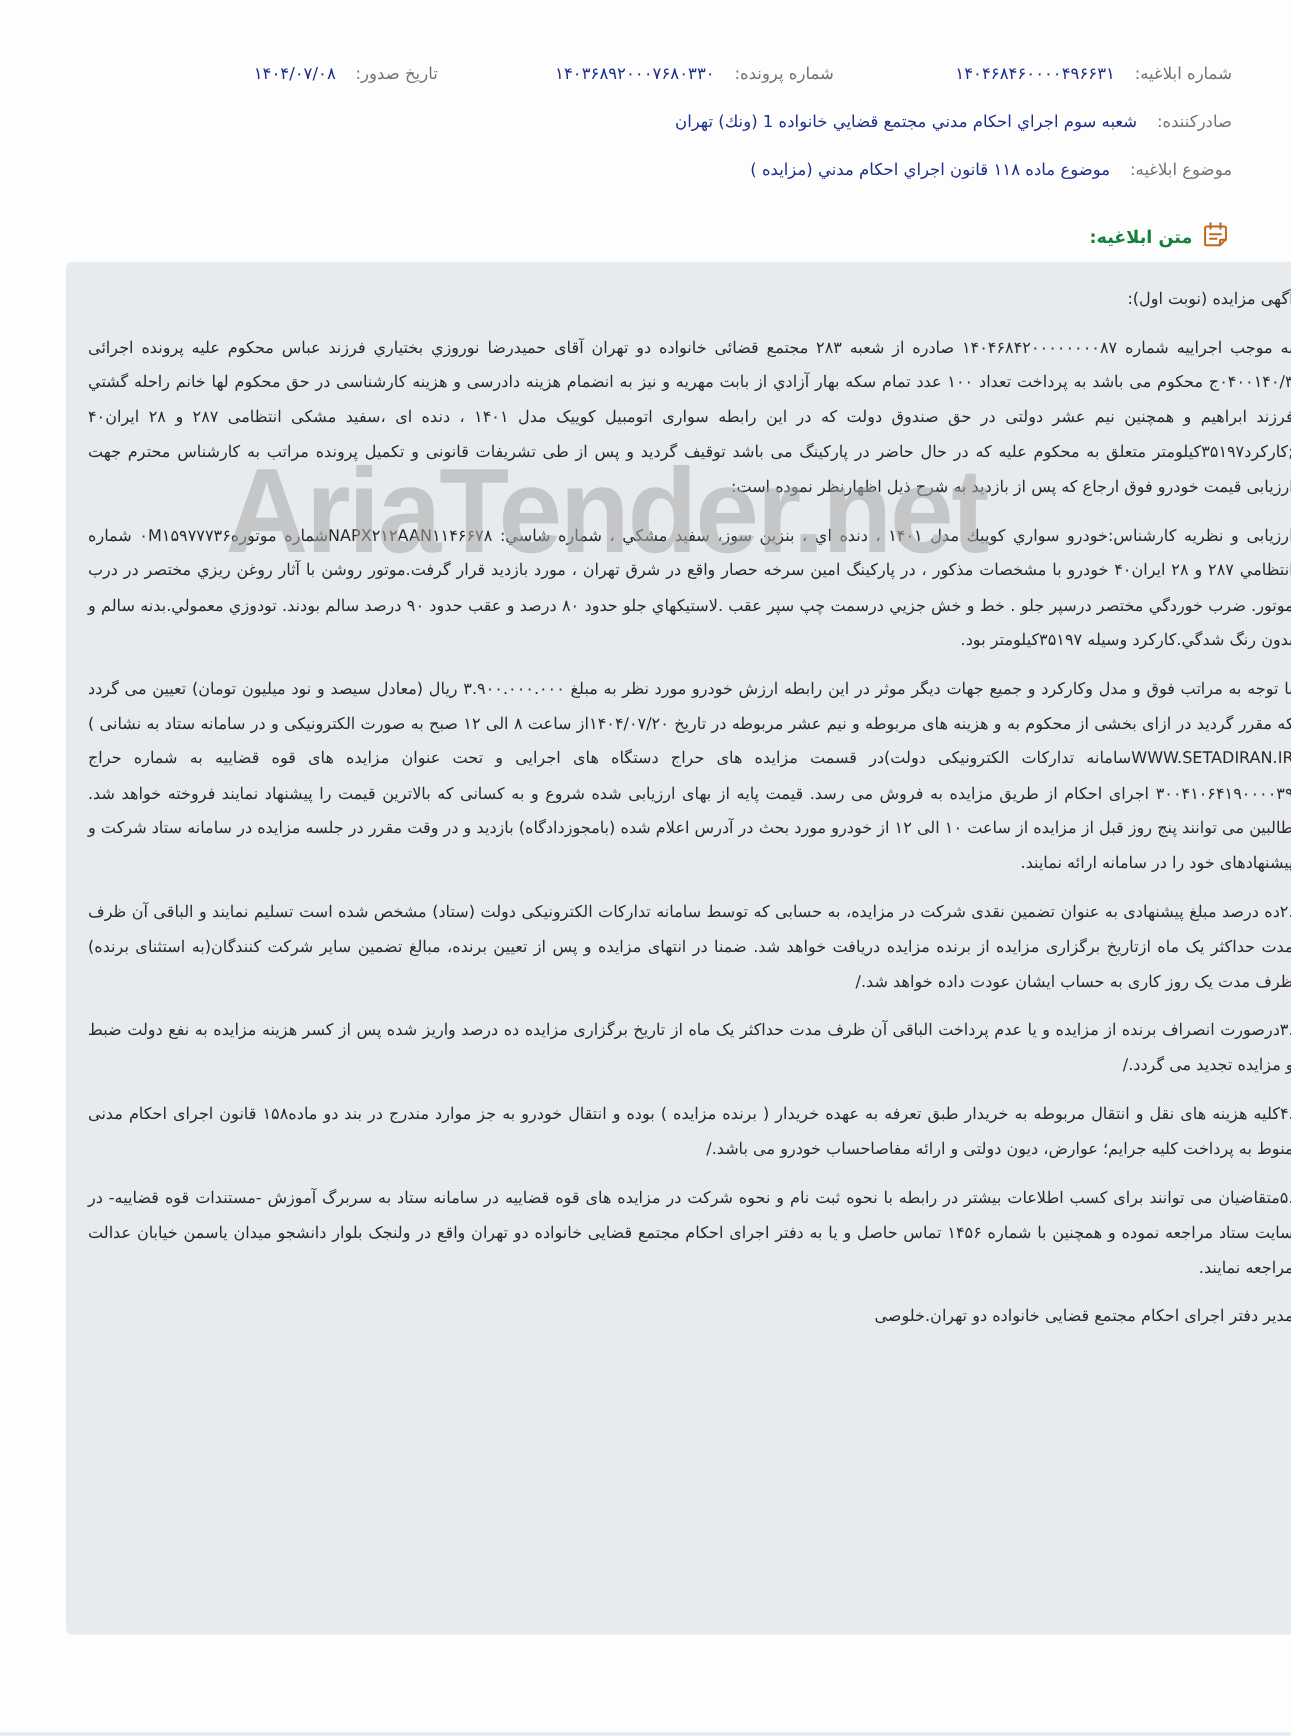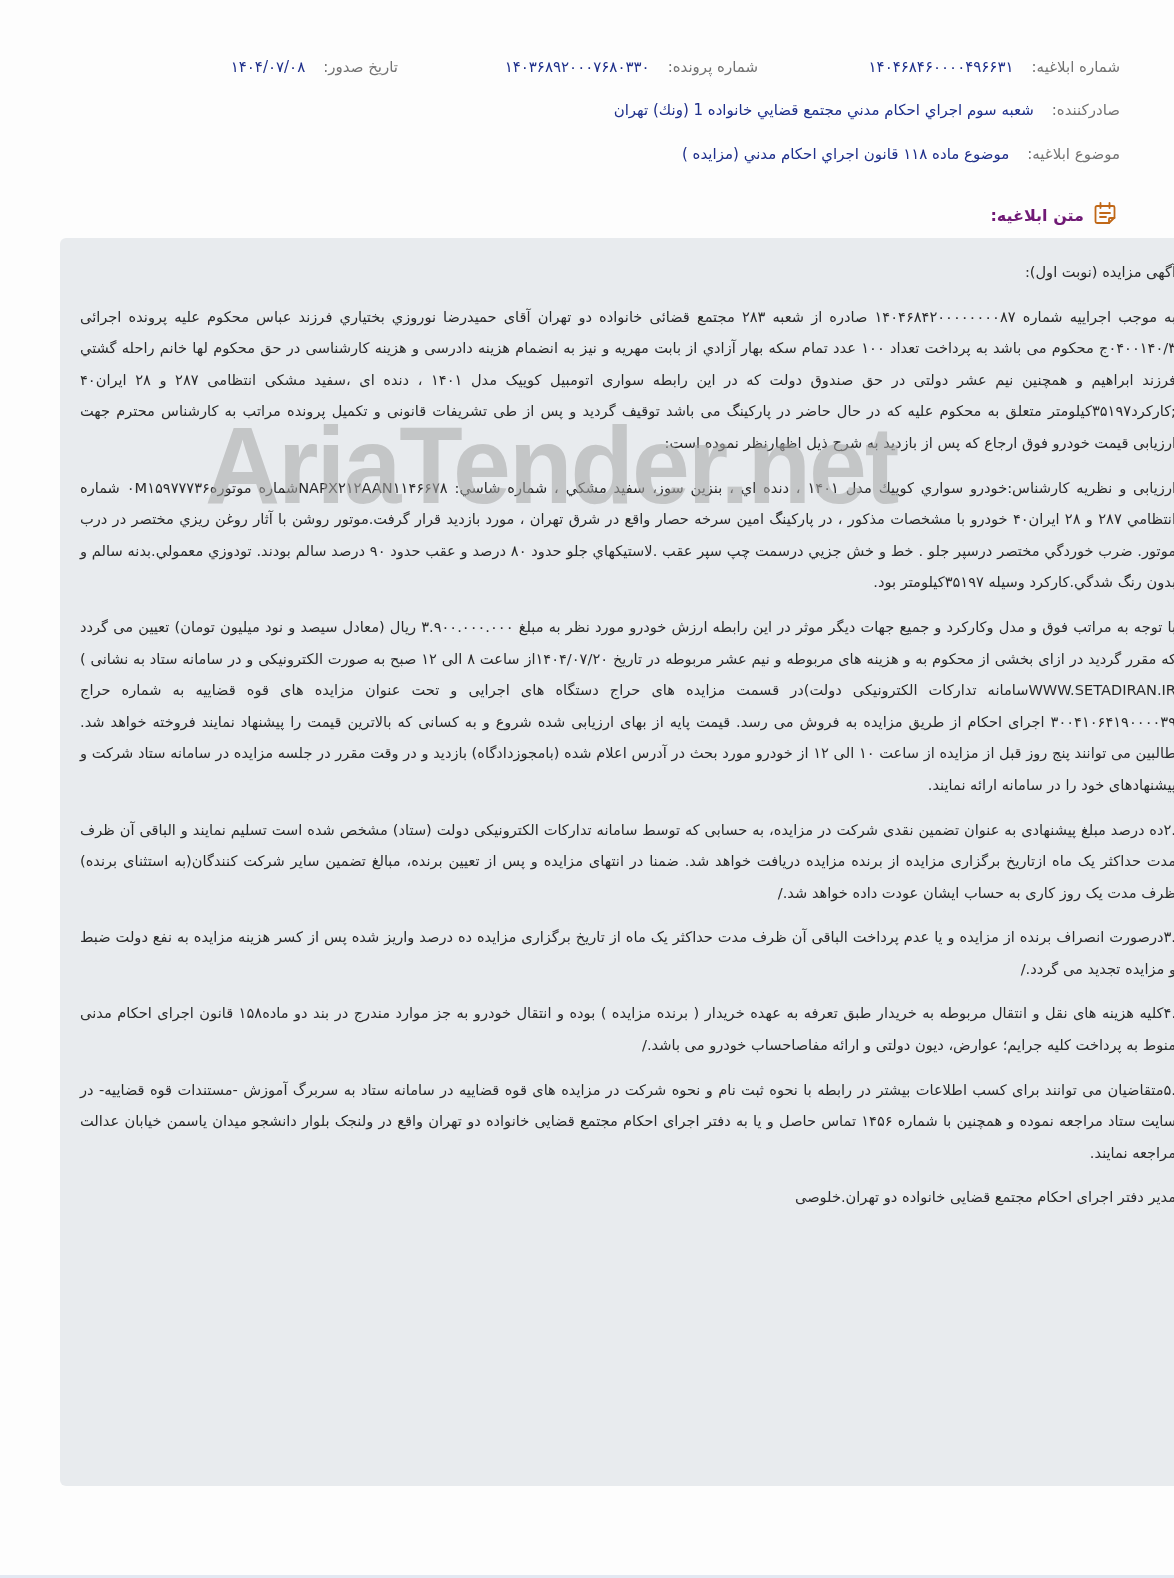--- a/index.html
+++ b/index.html
@@ -7,21 +7,21 @@
       width:1174px; height:1578px; background:#fdfdfd; position:relative; overflow:hidden;
       font-family:"DejaVu Sans", sans-serif; direction:rtl;
     }
     .meta-row { position:absolute; right:54px; left:54px; display:flex; align-items:center; font-size:15px; }
     .meta-row .label { color:#737373; margin-left:18px; }
     .meta-row .value { color:#1e2f8a; font-weight:normal; }
     #row1 { top:58px; height:22px; }
     #row1 .cell { position:absolute; top:0; display:flex; white-space:nowrap; }
     #row2 { top:98px; height:24px; }
     #row3 { top:142px; height:24px; }
-    .section-title { position:absolute; top:200px; right:56px; display:flex; align-items:center; gap:8px; color:#701a75; font-weight:bold; font-size:16px; }
+    .section-title { position:absolute; top:200px; right:56px; display:flex; align-items:center; gap:8px; color:#15803d; font-weight:bold; font-size:16px; }
     .section-title svg { width:26px; height:26px; }
     .content-box {
       position:absolute; top:238px; left:60px; width:1136px; height:1248px;
       background:#e8ebee; border-radius:6px; box-sizing:border-box;
       padding:18px 20px 0 20px; color:#2a2a2a; font-size:14.6px; line-height:31.6px; text-align:justify;
     }
     .content-box p { margin:0 0 13px 0; }
     .watermark {
       position:absolute; left:195px; top:400px; width:560px; height:130px; pointer-events:none; opacity:0.55;
       display:flex; align-items:center; direction:ltr;

